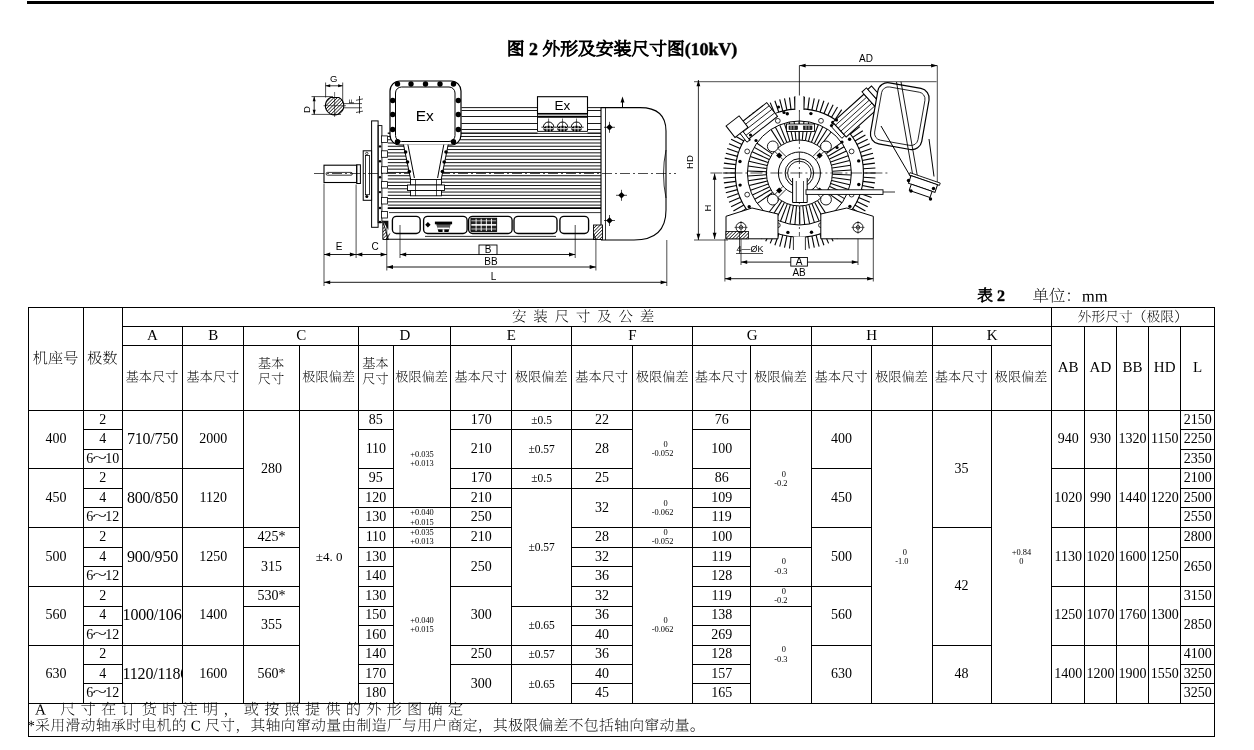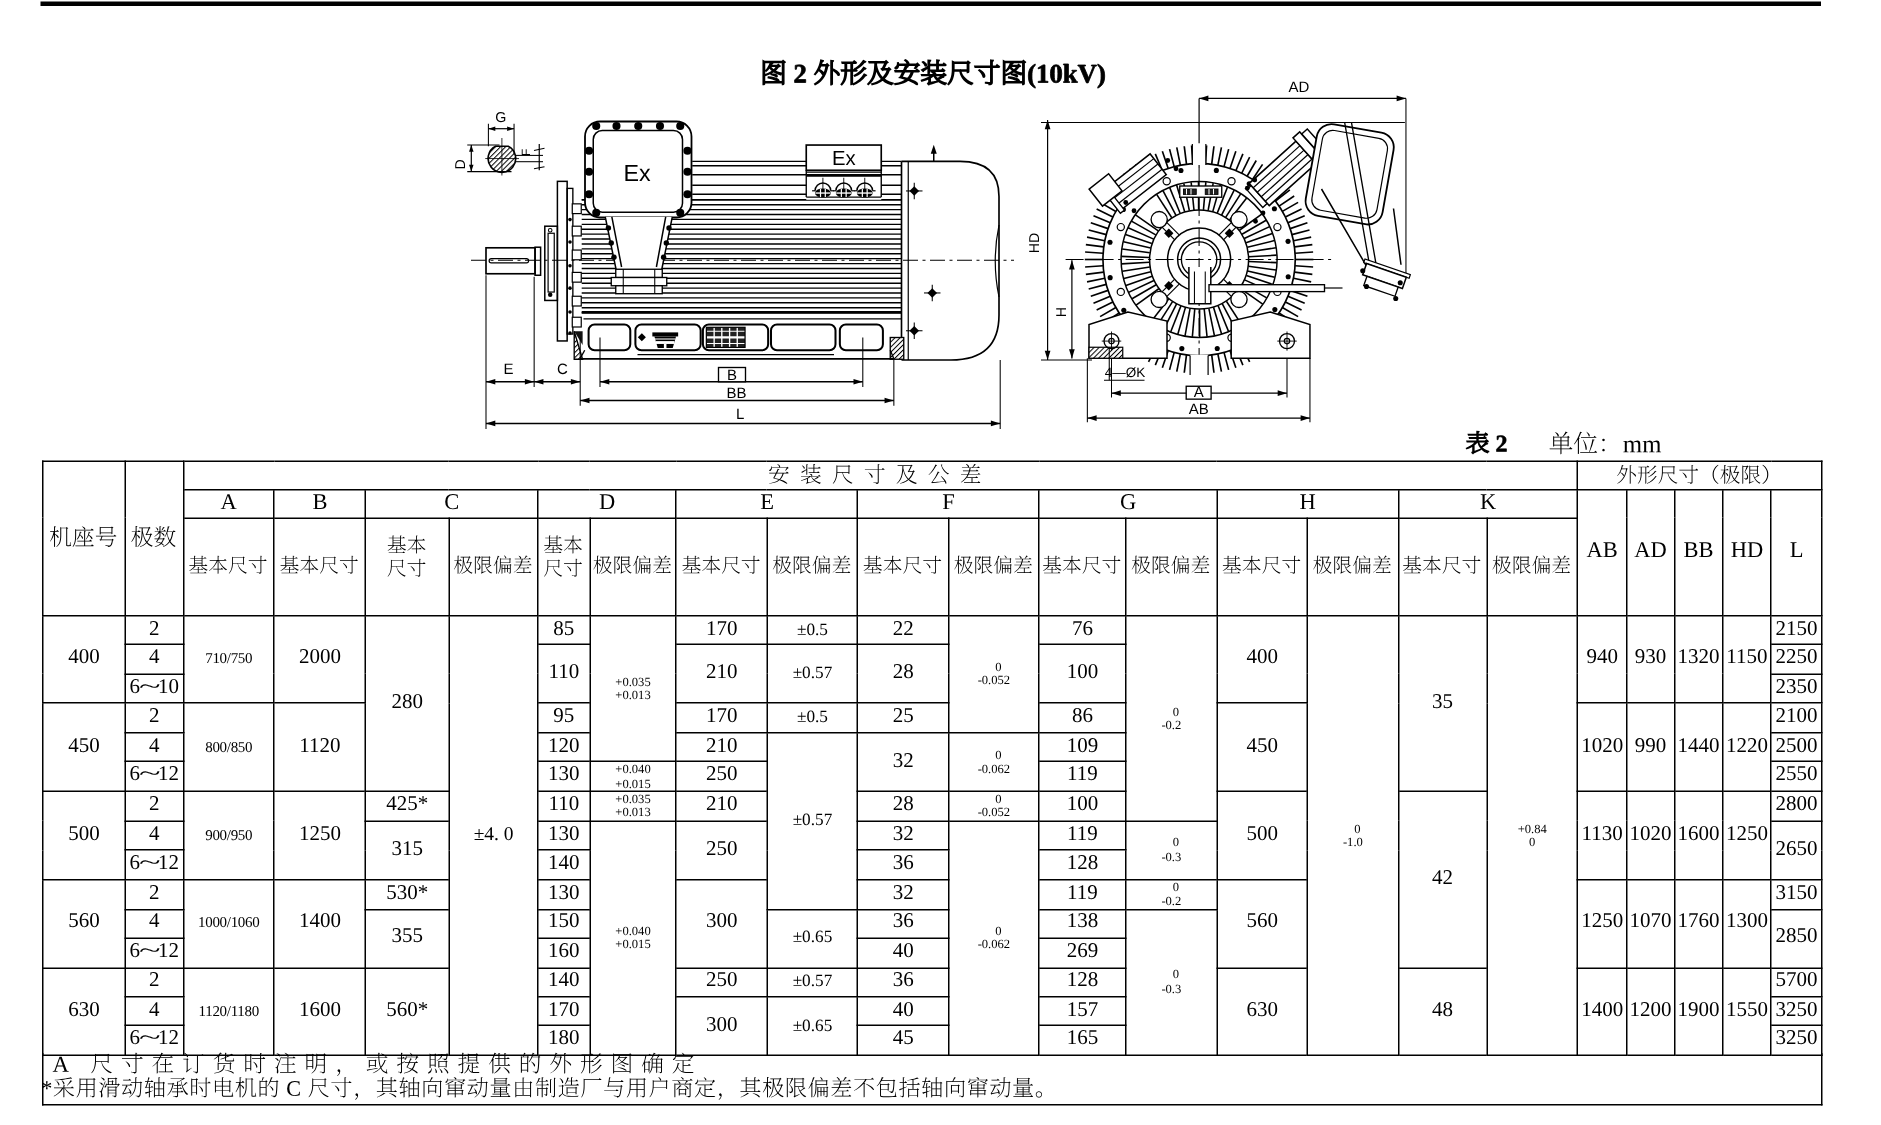--- a/index.html
+++ b/index.html
@@ -5,21 +5,21 @@
 #bar{position:absolute;left:27px;top:0.5px;width:1187px;height:3.2px;background:#000}
 #tblwrap{position:absolute;left:28px;top:307px}
 #tbl{border-collapse:collapse;table-layout:fixed;width:1186px}
 #tbl td{border:1px solid #000;padding:0;text-align:center;vertical-align:middle;
  font-size:14px;color:#000;overflow:hidden;line-height:1.05}
 #tbl tr{height:19.467px}
 #tbl tr.h1{height:18.5px}
 #tbl tr.h2{height:19px}
 #tbl tr.h3{height:65.5px}
 #tbl tr.h2 td{font-size:15px}
-.lng{font-size:10px;letter-spacing:-0.2px}
+.lng{font-size:16px;letter-spacing:-0.2px}
 .tld{display:inline-block;transform:scaleX(1.9);margin:0 2.2px}
 .tol{font-size:8.4px;line-height:9.4px;text-align:center}
 .tol div{white-space:nowrap}
 .pm{font-size:11.5px}
 .pm4{font-size:13px}
 #foot{position:absolute;left:28px;top:702px;width:1184.5px;height:33.5px;
  border:1px solid #000;border-top:none}
 svg{position:absolute;left:0;top:0}
 </style></head>
 <body>
@@ -319,21 +319,21 @@
           <td>250</td>
           <td><span class="pm">±0.57</span></td>
           <td>36</td>
           <td>128</td>
           <td rowspan="3">630</td>
           <td rowspan="3">48</td>
           <td rowspan="3">1400</td>
           <td rowspan="3">1200</td>
           <td rowspan="3">1900</td>
           <td rowspan="3">1550</td>
-          <td>5700</td>
+          <td>4100</td>
         </tr>
         <tr>
           <td>4</td>
           <td>170</td>
           <td rowspan="2">300</td>
           <td rowspan="2"><span class="pm">±0.65</span></td>
           <td>40</td>
           <td>157</td>
           <td>3250</td>
         </tr>

